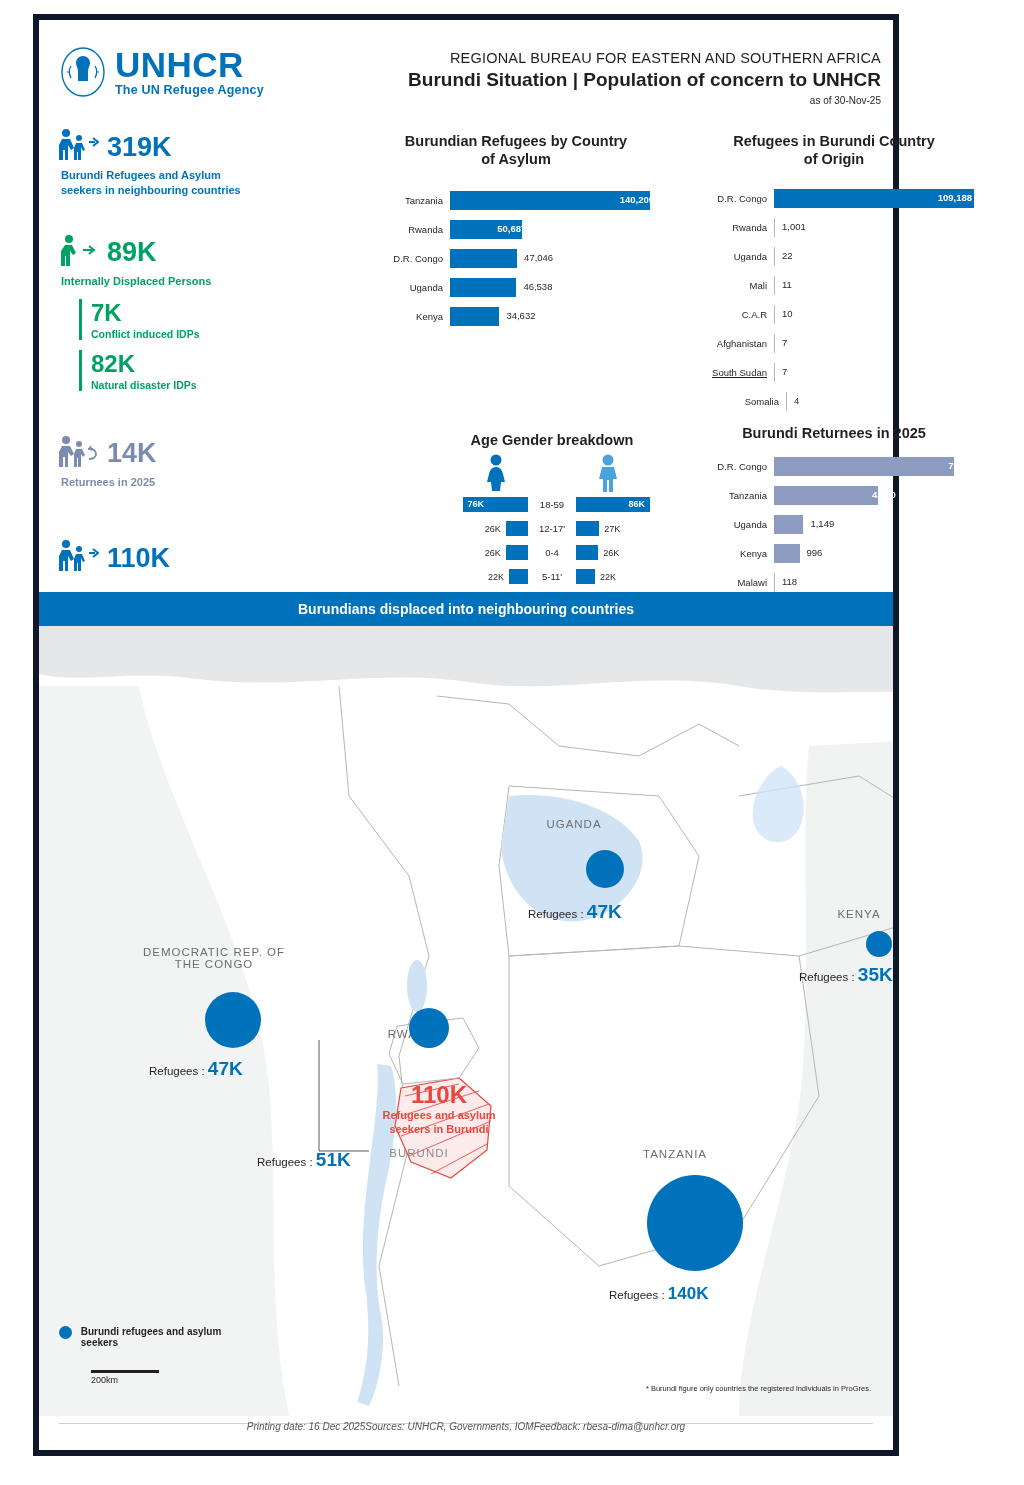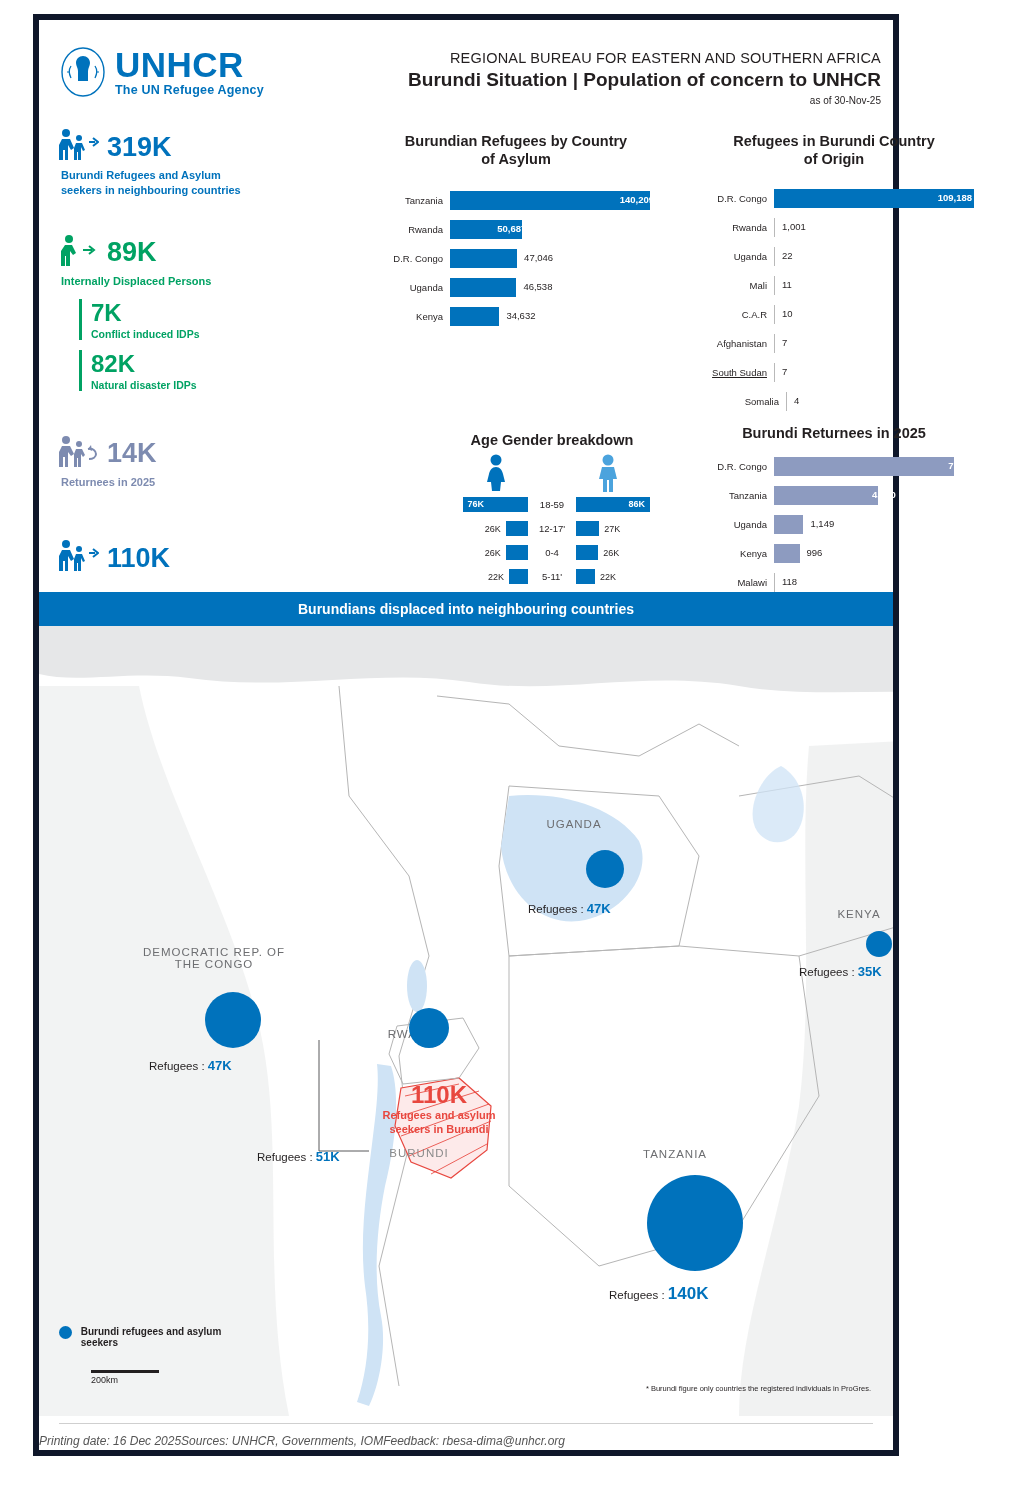--- a/index.html
+++ b/index.html
@@ -61,26 +61,26 @@
   .ag-right{display:flex;align-items:center;width:120px;}
   .ag-mid{width:48px;text-align:center;font-size:9.5px;}
   .ag-bar{height:15px;background:#0072bc;}
 
   
   .mapband{position:absolute;left:0;top:572px;width:100%;height:34px;background:#0072bc;color:#fff;font-size:14px;font-weight:bold;display:flex;align-items:center;justify-content:center;}
   .map{position:absolute;left:0;top:606px;width:100%;height:790px;background:#ffffff;overflow:hidden;}
   .country-name{position:absolute;font-size:11.5px;color:#6d6e71;letter-spacing:1px;text-align:center;}
   .dot{position:absolute;background:#0072bc;border-radius:50%;}
   .dotlab{position:absolute;font-size:11.5px;color:#231f20;white-space:nowrap;}
-  .dotlab b{font-size:13px;color:#0072bc;}
+  .dotlab b{font-size:19px;color:#0072bc;}
   .legend{position:absolute;left:20px;top:700px;font-size:10px;}
   .scalebar{position:absolute;left:52px;top:744px;}
   .footnote{position:absolute;right:22px;top:758px;font-size:7.5px;color:#231f20;}
 
-  .footer{position:absolute;left:0;bottom:2px;width:100%;display:flex;justify-content:flex-start;font-size:12px;font-style:italic;color:#555;}
+  .footer{position:absolute;left:0;bottom:18px;width:100%;display:flex;justify-content:center;font-size:10px;font-style:italic;color:#555;}
   .hr{position:absolute;left:20px;right:20px;bottom:26px;border-top:1px solid #cfcfcf;}
 </style>
 </head>
 <body>
 
 <div class="page">
 
   <div class="header">
     <div class="logo">
       <div class="logo-mark">

